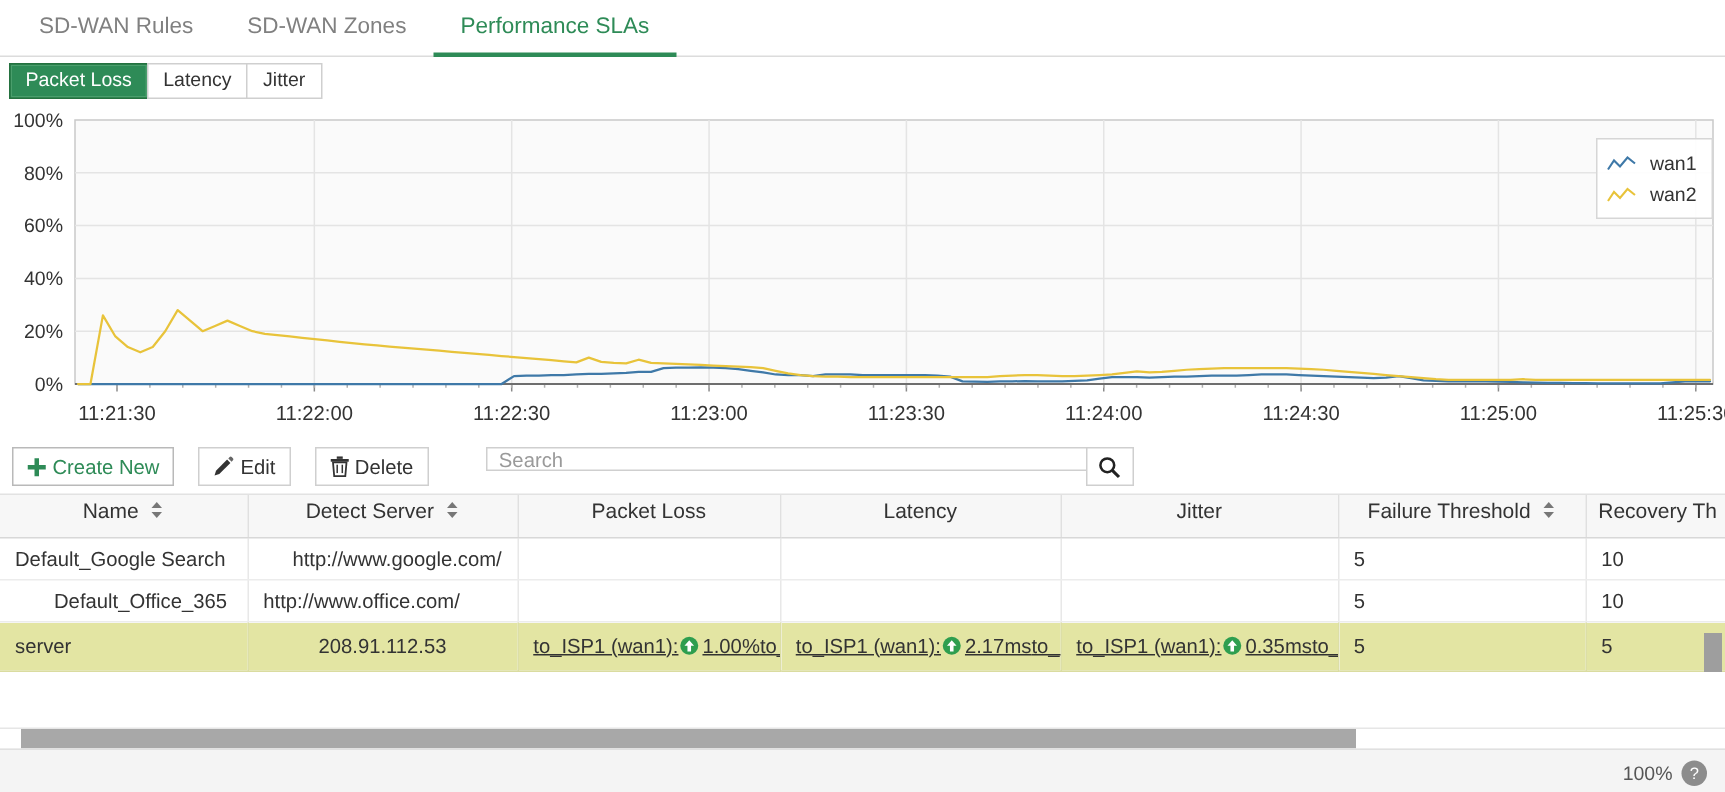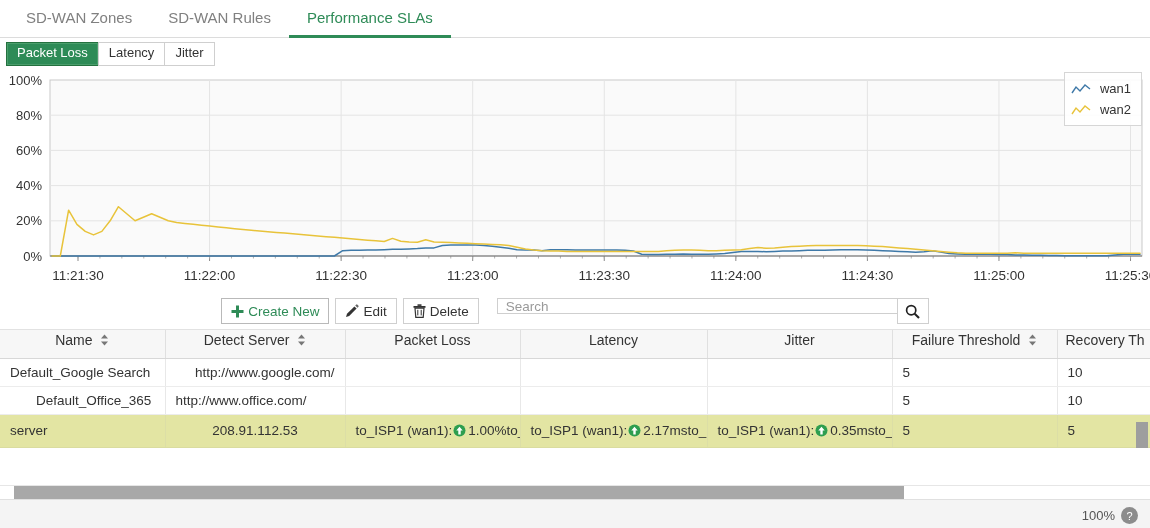--- a/index.html
+++ b/index.html
@@ -64,39 +64,38 @@
   .chart-wrap {
     position: relative;
     height: 225px;
     width: 1150px;
     background: #fff;
   }
   .chart-svg { display: block; }
   .legend-box {
     position: absolute;
     right: 8px;
-    top: 4px;
+    top: 24px;
     border: 1px solid #d6d6d6;
     background: rgba(255,255,255,0.9);
     padding: 5px 10px 5px 6px;
     font-size: 13px;
     color: #333;
   }
   .legend-row { display: flex; align-items: center; height: 21px; }
   .legend-row span.lbl { margin-left: 9px; }
 
   
   .toolbar {
     height: 36px;
     display: flex;
     align-items: center;
     padding: 0 8px;
-    gap: 6px;
-    background: #fff;
-    justify-content: center;
+    gap: 16px;
+    background: #fff;
   }
   .tb-btn {
     display: inline-flex;
     align-items: center;
     gap: 4px;
     height: 26px;
     padding: 0 9px;
     font-size: 13.5px;
     color: #333;
     background: #fff;
@@ -158,21 +157,21 @@
   table.grid td {
     border-right: 1px solid #e8e8e8;
     border-bottom: 1px solid #ececec;
     padding: 6px 10px;
     vertical-align: middle;
     white-space: nowrap;
     overflow: hidden;
   }
   tr.row-sel td { background: #e3e5a3; border-bottom-color: #dadca0; border-right-color: #dcdea6; }
   .cell-lines div { line-height: 20px; }
-  .metric-pair { display: inline-flex; align-items: center; }
+  .metric-pair { display: inline-flex; align-items: center; text-decoration: underline; }
   .arrow-ico { margin: 0 2px 0 1px; }
 
   
   .v-scroll {
     position: absolute;
     right: 2px;
     top: 92px;
     width: 12px;
     height: 26px;
     background: #9e9e9e;
@@ -209,22 +208,22 @@
     color: #fff;
     font-size: 11px;
     display: flex; align-items: center; justify-content: center;
     cursor: pointer;
   }
 </style>
 </head>
 <body>
 
 <div class="top-tabs">
+  <div class="top-tab">SD-WAN Rules</div>
   <div class="top-tab">SD-WAN Zones</div>
-  <div class="top-tab">SD-WAN Rules</div>
   <div class="top-tab active">Performance SLAs</div>
 </div>
 
 <div class="metric-bar">
   <div class="btn-group">
     <button class="metric-btn active">Packet Loss</button>
     <button class="metric-btn">Latency</button>
     <button class="metric-btn">Jitter</button>
   </div>
 </div>

